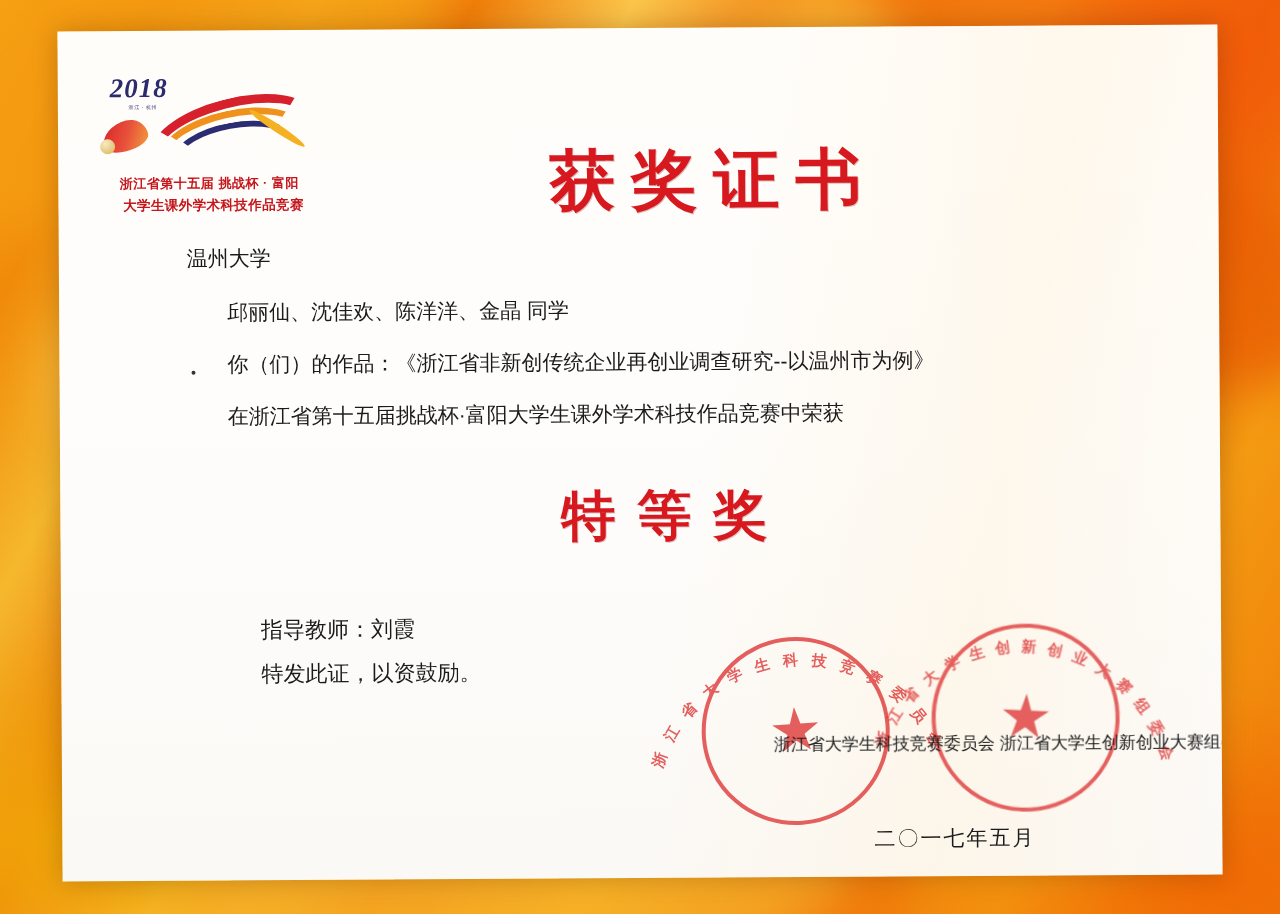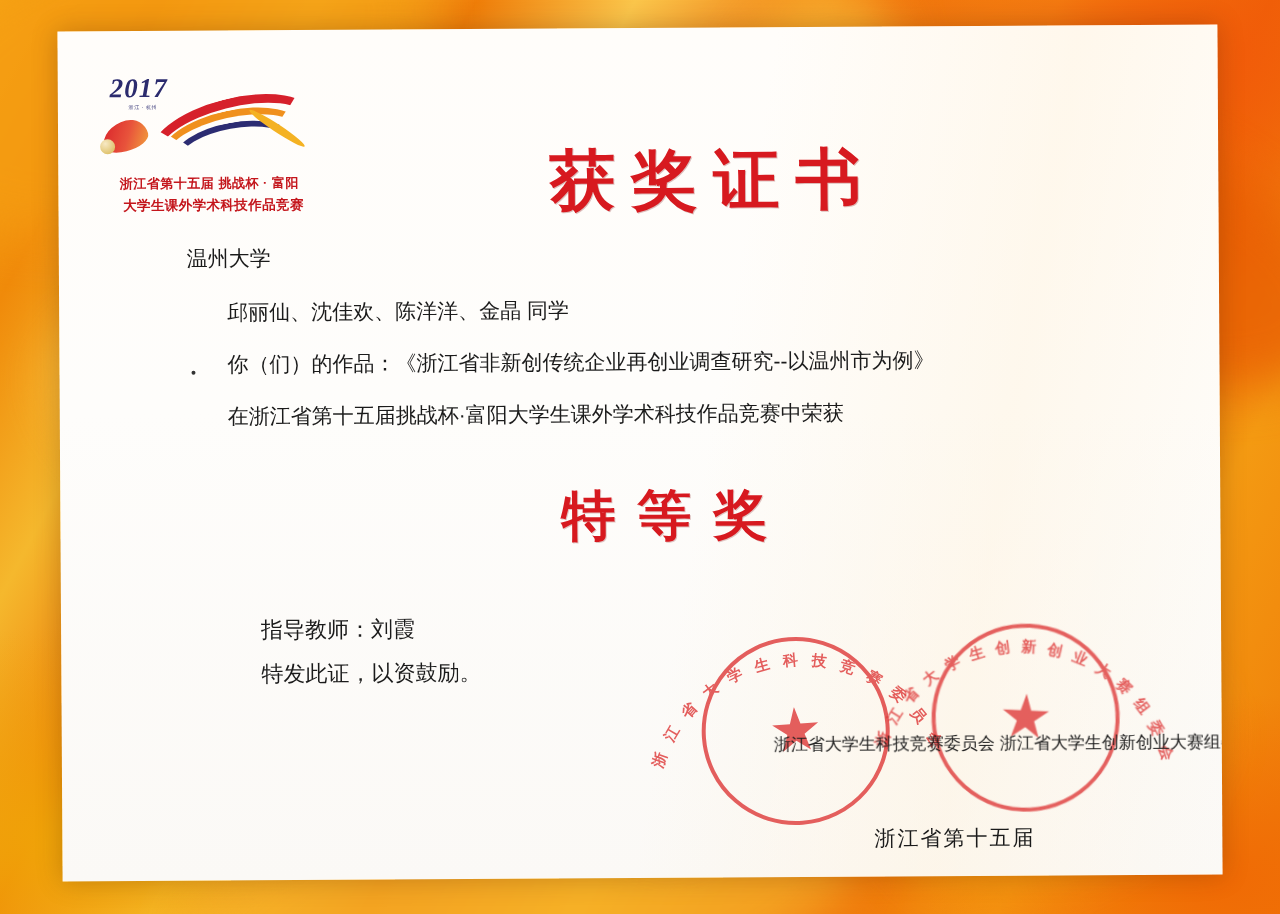--- a/index.html
+++ b/index.html
@@ -309,21 +309,21 @@
   <span class="swirl sw5"></span>
   <span class="swirl sw6"></span>
 </div>
 
 <div class="certificate">
 
   <div class="paper-sheen"></div>
 
   <div class="logo-block">
     <div class="logo-art">
-      <div class="logo-year">2017</div>
+      <div class="logo-year">2018</div>
       <div class="logo-year-sub">浙江 · 杭州</div>
       <div class="logo-mark">
         <span class="flame"></span>
         <span class="ball"></span>
       </div>
       <div class="logo-swoosh">
         <i class="sws-a"></i>
         <i class="sws-b"></i>
         <i class="sws-c"></i>
         <i class="sws-d"></i>
@@ -386,15 +386,15 @@
       <span style="transform: rotate(50deg) translate(-50%,-80px);">组</span>
       <span style="transform: rotate(60deg) translate(-50%,-80px);">委</span>
       <span style="transform: rotate(70deg) translate(-50%,-80px);">会</span>
     </div>
     <span class="star"></span>
   </div>
 
   <div class="committee committee-1">浙江省大学生科技竞赛委员会</div>
   <div class="committee committee-2">浙江省大学生创新创业大赛组委会</div>
 
-  <div class="date-line">浙江省第十五届</div>
+  <div class="date-line">二〇一七年五月</div>
 
 </div>
 
 </body></html>

